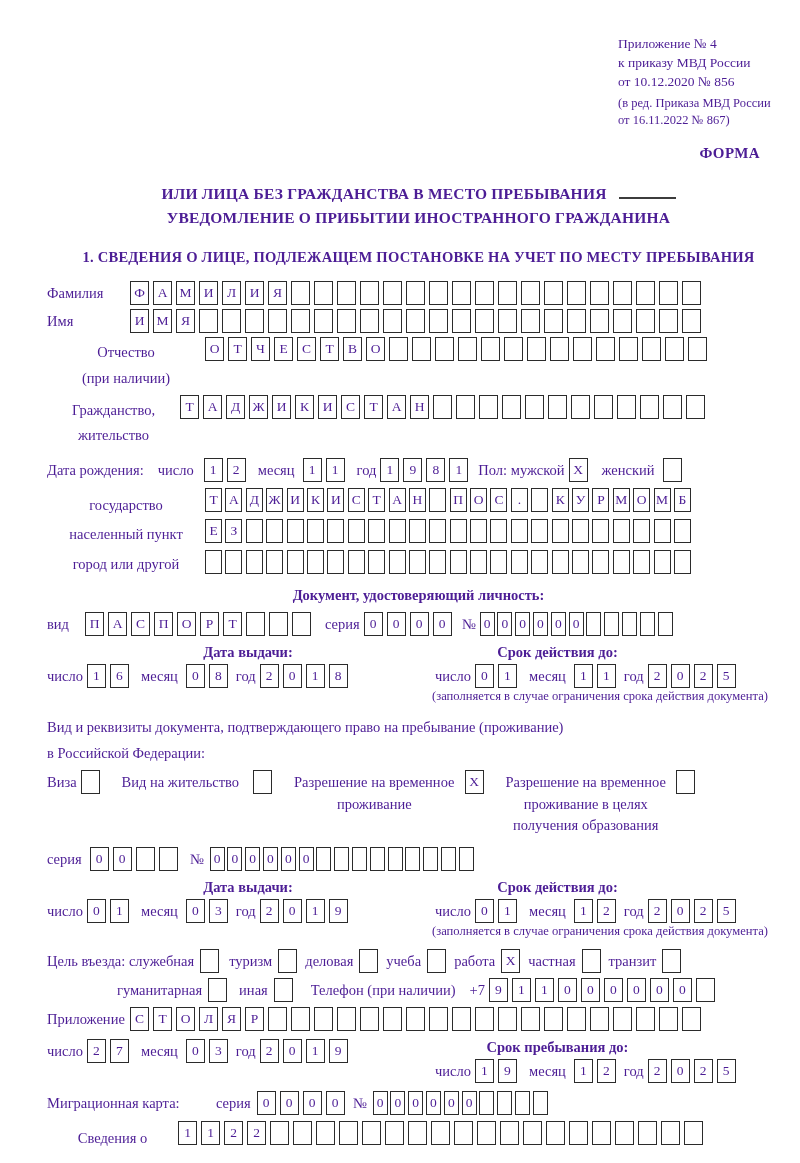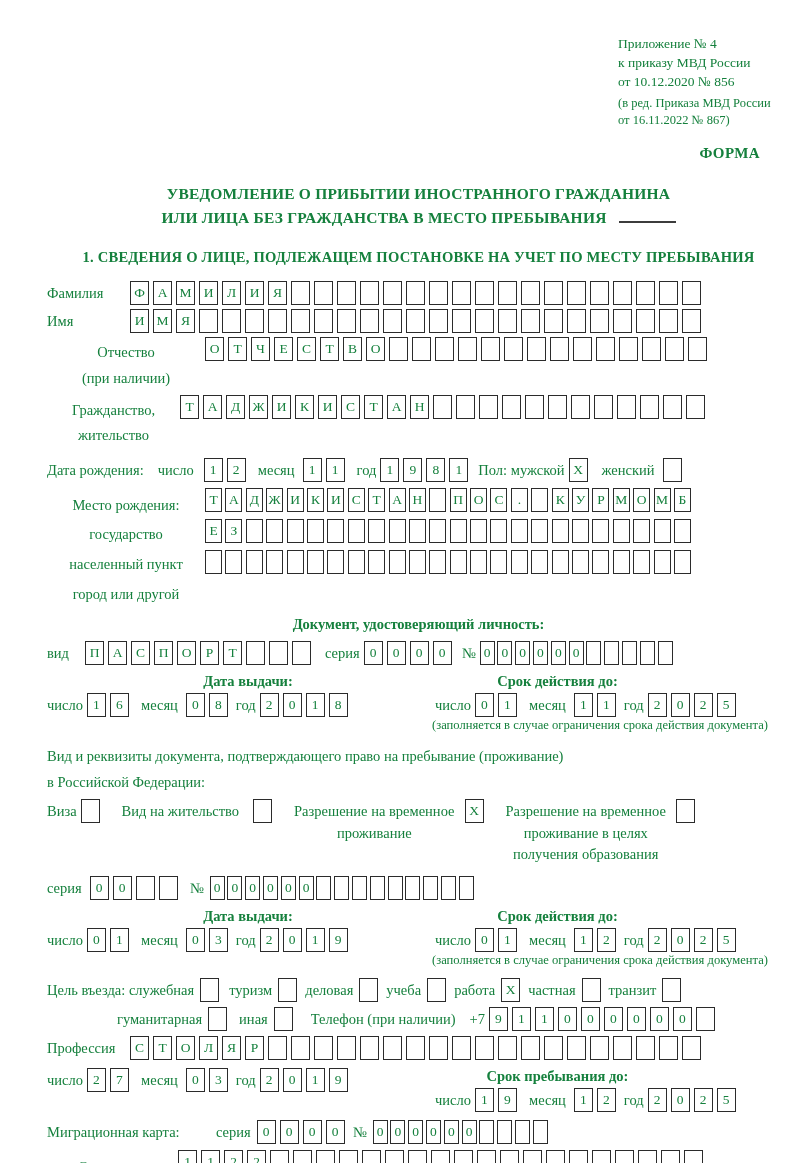--- a/index.html
+++ b/index.html
@@ -1,18 +1,18 @@
 <!DOCTYPE html>
 <html><head>
 <meta charset="utf-8">
 <style>
   * { box-sizing: border-box; }
   html,body { margin:0; padding:0; background:#9a9a9a; }
   .page {
-    width:800px; height:1163px; margin:0 auto; background:#ffffff; color:#15803d;
+    width:800px; height:1163px; margin:0 auto; background:#ffffff; color:#4c1d95;
     font-family:"Liberation Serif", serif; font-size:14.5px;
     padding:34px 10px 10px 47px; position:relative; overflow:hidden;
   }
   .hdr { margin-left:571px; line-height:1.42; font-size:13.5px; }
   .hdr-rev { margin-left:571px; line-height:1.35; font-size:12.5px; margin-top:4px; }
   .forma { text-align:right; padding-right:30px; font-weight:bold; font-size:15px; margin-top:16px; letter-spacing:.4px; }
   .title { text-align:center; font-weight:bold; font-size:15.5px; margin-top:20px; line-height:1.55; letter-spacing:.2px; }
   .blankline { display:inline-block; width:57px; border-bottom:2.4px solid #3c3c3c; height:.95em; margin-left:12px; }
   .sec-heading { font-weight:bold; font-size:14.6px; text-align:center; margin:19px 0 15px; letter-spacing:.2px; }
   .frow { display:flex; align-items:flex-start; margin-bottom:4px; white-space:nowrap; }
@@ -51,22 +51,22 @@
     <div>к приказу МВД России</div>
     <div>от 10.12.2020 № 856</div>
   </div>
   <div class="hdr-rev">
     <div>(в ред. Приказа МВД России</div>
     <div>от 16.11.2022 № 867)</div>
   </div>
   <div class="forma">ФОРМА</div>
 
   <div class="title">
+    <div><span>ИЛИ ЛИЦА БЕЗ ГРАЖДАНСТВА В МЕСТО ПРЕБЫВАНИЯ</span><span class="blankline"></span></div>
     <div>УВЕДОМЛЕНИЕ О ПРИБЫТИИ ИНОСТРАННОГО ГРАЖДАНИНА</div>
-    <div><span>ИЛИ ЛИЦА БЕЗ ГРАЖДАНСТВА В МЕСТО ПРЕБЫВАНИЯ</span><span class="blankline"></span></div>
   </div>
 
   <div class="sec-heading">1. СВЕДЕНИЯ О ЛИЦЕ, ПОДЛЕЖАЩЕМ ПОСТАНОВКЕ НА УЧЕТ ПО МЕСТУ ПРЕБЫВАНИЯ</div>
 
   <div class="frow">
     <span class="lbl" style="width:83px">Фамилия</span>
     <span class="cells">
         <span class="cell">Ф</span>
         <span class="cell">А</span>
         <span class="cell">М</span>
@@ -213,21 +213,20 @@
         <span class="cell">X</span>
       </span>
     <span class="lbl g10">женский</span>
     <span class="cells g8">
         <span class="cell"></span>
       </span>
   </div>
 
   <div class="frow" style="margin-top:6px">
     <span class="lblcol" style="width:158px; line-height:2.05">
-      <div>Место рождения:</div>
       <div>государство</div>
       <div>населенный пункт</div>
       <div>город или другой</div>
     </span>
     <span class="stack">
       <span class="cells bp">
           <span class="cell">Т</span>
           <span class="cell">А</span>
           <span class="cell">Д</span>
           <span class="cell">Ж</span>
@@ -550,21 +549,21 @@
         <span class="cell">0</span>
         <span class="cell">0</span>
         <span class="cell">0</span>
         <span class="cell">0</span>
         <span class="cell">0</span>
         <span class="cell"></span>
       </span>
   </div>
 
   <div class="frow" style="margin-top:5px">
-    <span class="lbl" style="width:83px">Профессия</span>
+    <span class="lbl" style="width:83px">Приложение</span>
     <span class="cells">
         <span class="cell">С</span>
         <span class="cell">Т</span>
         <span class="cell">О</span>
         <span class="cell">Л</span>
         <span class="cell">Я</span>
         <span class="cell">Р</span>
         <span class="cell"></span>
         <span class="cell"></span>
         <span class="cell"></span>

